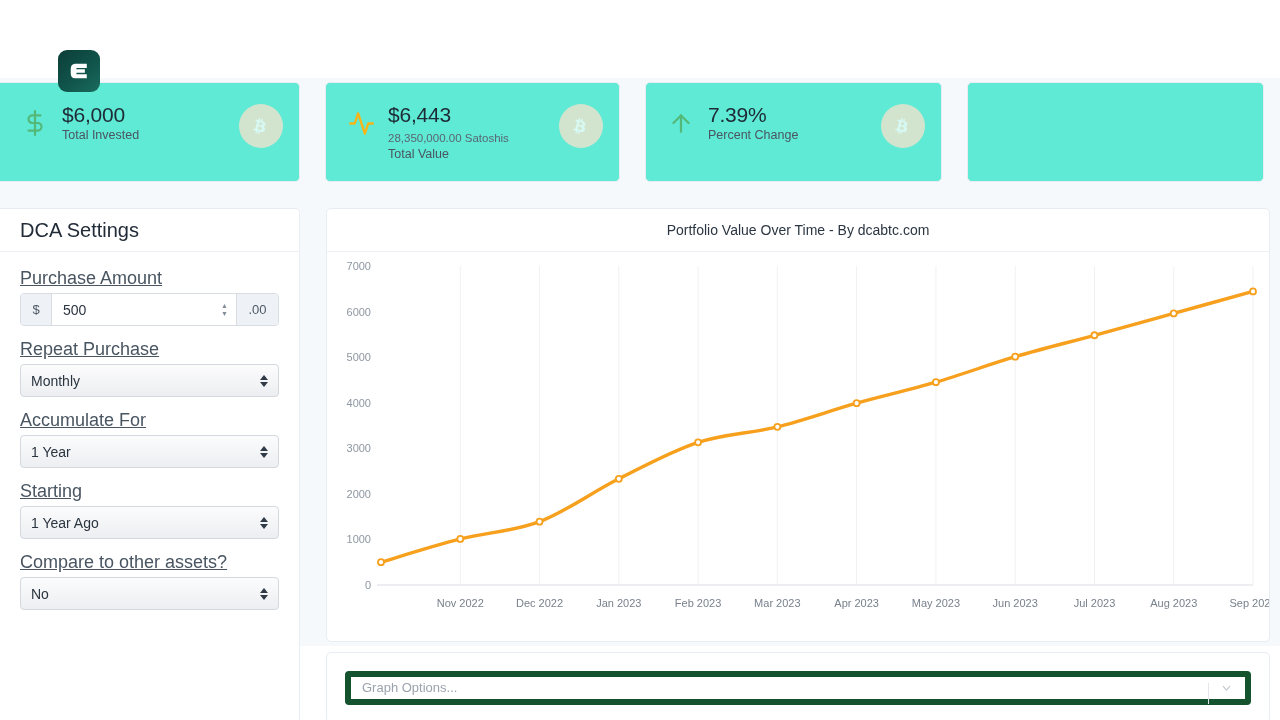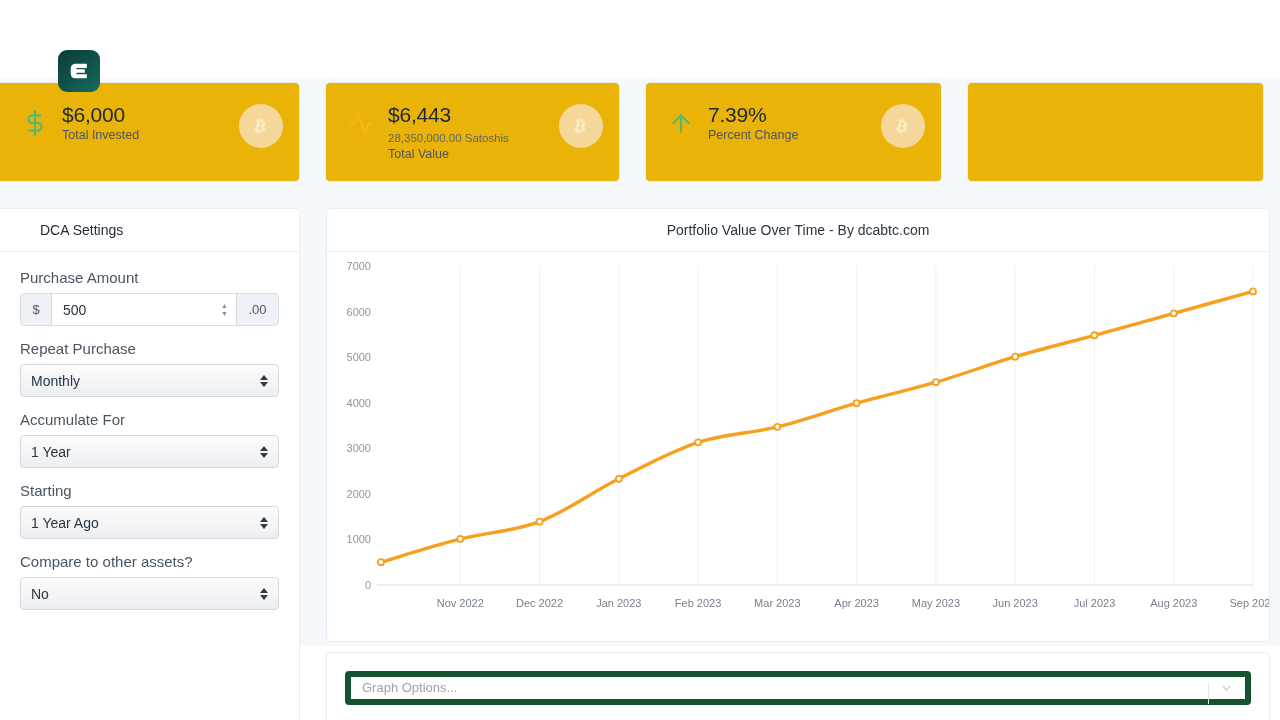--- a/index.html
+++ b/index.html
@@ -37,21 +37,21 @@
 
   
   .stats-row {
     position: absolute; left: 0px; top: 4px;
     width: 1280px; height: 100px;
     display: flex;
     gap: 25px;
     padding: 0 10px 0 0;
   }
   .stat-card {
-    background: #eab308;
+    background: #5eead4;
     border: 1px solid #e8edf3;
     border-radius: 5px;
     position: relative;
     overflow: hidden;
     height: 100px;
   }
   .stat-card.c1 { width: 300px; margin-left: 0px; border-left: none; border-top-left-radius:0; border-bottom-left-radius:0;}
   .stat-card.c2 { width: 295px; }
   .stat-card.c3 { width: 297px; }
   .stat-card.c4 { width: 297px; }
@@ -118,29 +118,30 @@
     border-left: none;
     border-top-left-radius: 0; border-bottom-left-radius: 0;
   }
   .panel-head {
     height: 43px;
     border-bottom: 1px solid #eceff3;
     display: flex; align-items: center;
     padding-left: 20px;
   }
   .panel-head-title {
-    font-size: 14px; color: #222c38; margin-left: 20px;
+    font-size: 20px; color: #222c38;
   }
   .panel-body { padding: 18px 20px 0 20px; }
 
   .field-label {
-    font-size: 15px;
+    font-size: 18px;
     color: #495561;
     margin-bottom: 7px;
     line-height: 16px;
+    text-decoration: underline;
   }
   .field-block { margin-bottom: 15px; }
 
   
   .input-group {
     display: flex;
     height: 33px;
     border: 1px solid #d7dde3;
     border-radius: 4px;
     overflow: hidden;

